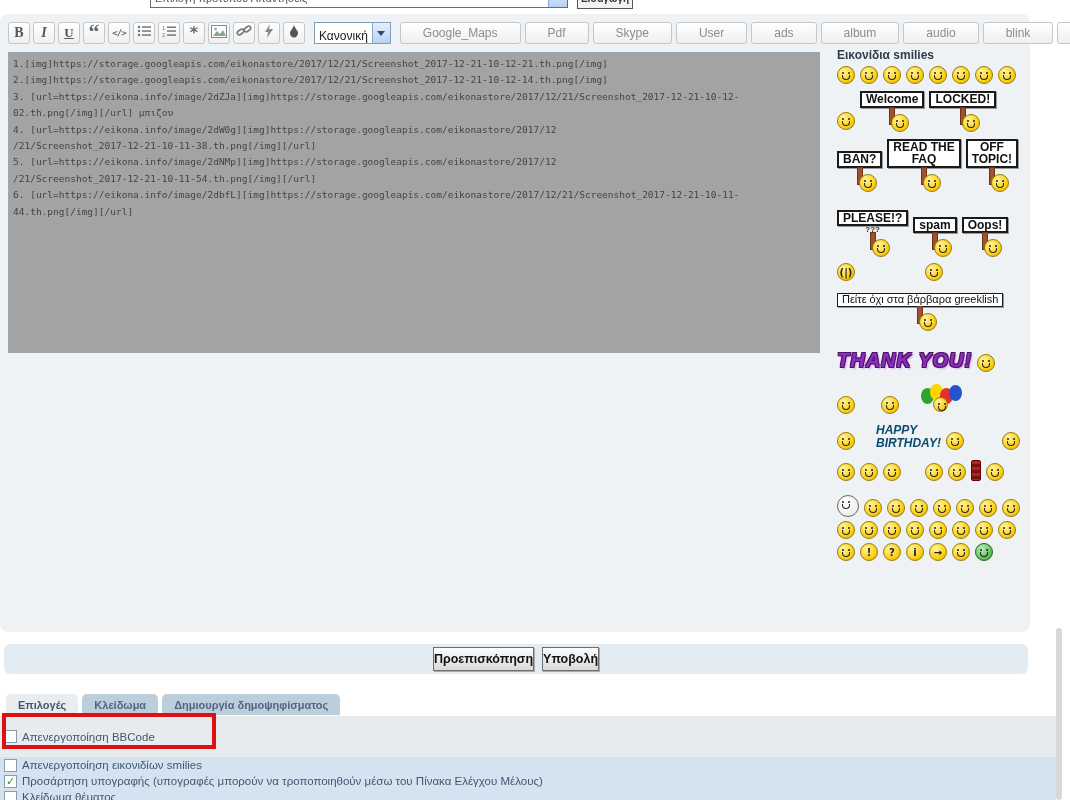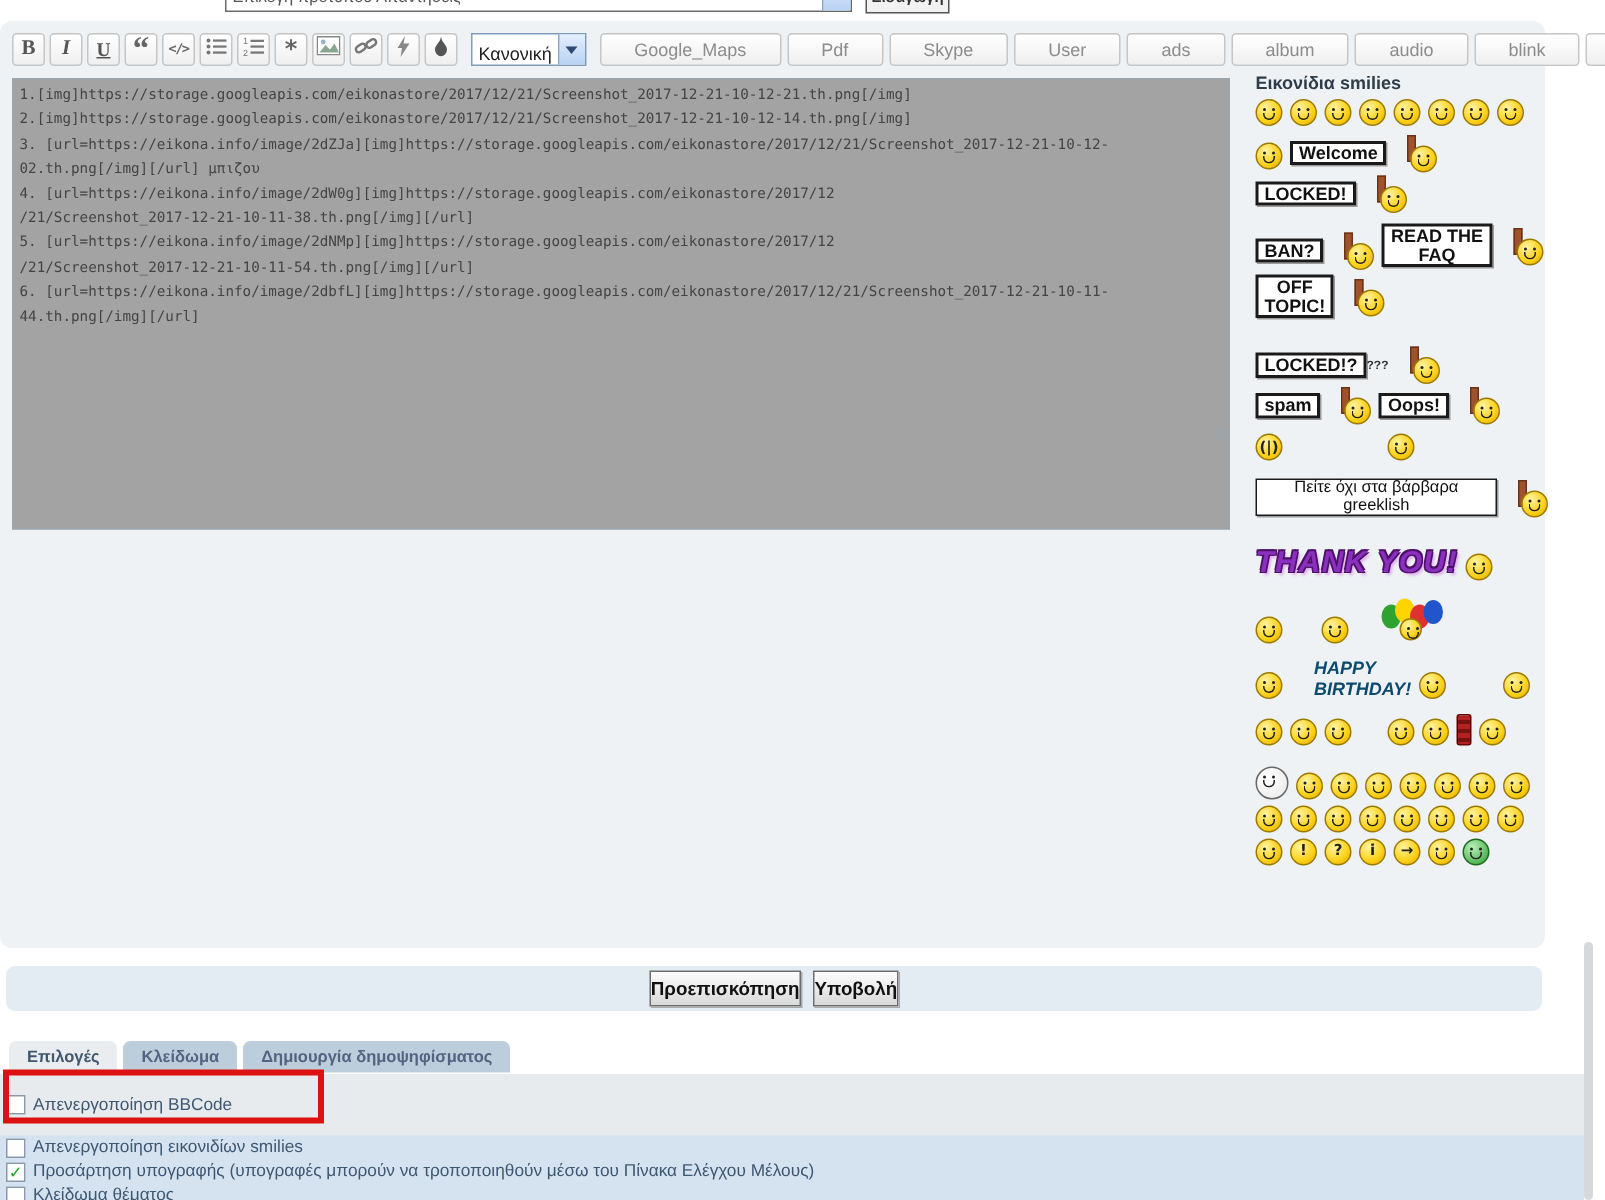--- a/index.html
+++ b/index.html
@@ -50,21 +50,21 @@
   .srow{display:flex;align-items:flex-end;flex-wrap:wrap;gap:5px;}
   .face{width:18px;height:18px;border-radius:50%;flex:0 0 auto;position:relative;display:inline-block;cursor:pointer;
     background:radial-gradient(circle at 35% 30%,#fff3a0,#fcd116 60%,#dda700);border:1px solid #9c7a00;box-sizing:border-box;}
   .face::before{content:"";position:absolute;left:4px;top:5px;width:2px;height:2px;background:#222;border-radius:50%;box-shadow:6px 0 0 #222;}
   .face::after{content:"";position:absolute;left:4px;top:8px;width:8px;height:5px;border:1px solid #222;border-top:none;border-radius:0 0 8px 8px;box-sizing:border-box;}
   .face.shock{background:radial-gradient(circle at 35% 30%,#ffffff,#e8e8e8);border-color:#666;width:22px;height:22px;}
   .face.green{background:radial-gradient(circle at 35% 30%,#b9f0b9,#2f9e2f);border-color:#1c6b1c;}
   .face.char::before,.face.char::after{content:none;}
   .face.char b{position:absolute;inset:0;display:flex;align-items:center;justify-content:center;
     font:bold 10px "DejaVu Sans",sans-serif;color:#222;font-style:normal;}
-  .sign-smiley{display:inline-flex;flex-direction:row;align-items:center;cursor:pointer;}
+  .sign-smiley{display:inline-flex;flex-direction:column;align-items:center;cursor:pointer;}
   .sign-board{background:#fff;border:2px solid #1a1a1a;box-shadow:1px 1px 0 #9a9a9a;padding:0 4px;
     font:bold 12px "Liberation Sans",sans-serif;color:#111;text-align:center;line-height:1.05;white-space:pre-line;}
   .sign-board.thin{border-width:1px;font-weight:normal;font-size:11px;}
   .sign-sub{font:bold 8px "Liberation Sans",sans-serif;color:#333;line-height:7px;}
   .sign-under{position:relative;width:34px;height:22px;}
   .sign-under .post{position:absolute;left:14px;top:-1px;width:4px;height:16px;background:#a0522d;border:1px solid #6b3418;}
   .sign-under .face{position:absolute;left:16px;top:6px;}
   .txt-thankyou{font:italic bold 20px "Liberation Sans",sans-serif;color:#8a2fbf;letter-spacing:1px;cursor:pointer;
     text-shadow:1px 1px 0 #4d1166,-1px -1px 0 #4d1166,1px -1px 0 #4d1166,-1px 1px 0 #4d1166,2px 2px 2px #dca7ea;}
   .txt-birthday{font:italic bold 12px "Liberation Sans",sans-serif;color:#0c4a6e;line-height:1.1;white-space:pre-line;cursor:pointer;margin-left:16px;}
@@ -267,21 +267,21 @@
             <span class="sign-board">OFF
 TOPIC!</span>
             <span class="sign-under">
               <span class="post"></span>
               <span class="face"></span>
             </span>
           </span>
         </div>
         <div class="srow" style="margin-top: 20px;">
           <span class="sign-smiley">
-            <span class="sign-board">LOCKED!?</span>
+            <span class="sign-board">PLEASE!?</span>
             <span class="sign-sub">???</span>
             <span class="sign-under">
               <span class="post"></span>
               <span class="face"></span>
             </span>
           </span>
           <span class="sign-smiley">
             <span class="sign-board">spam</span>
             <span class="sign-under">
               <span class="post"></span>

